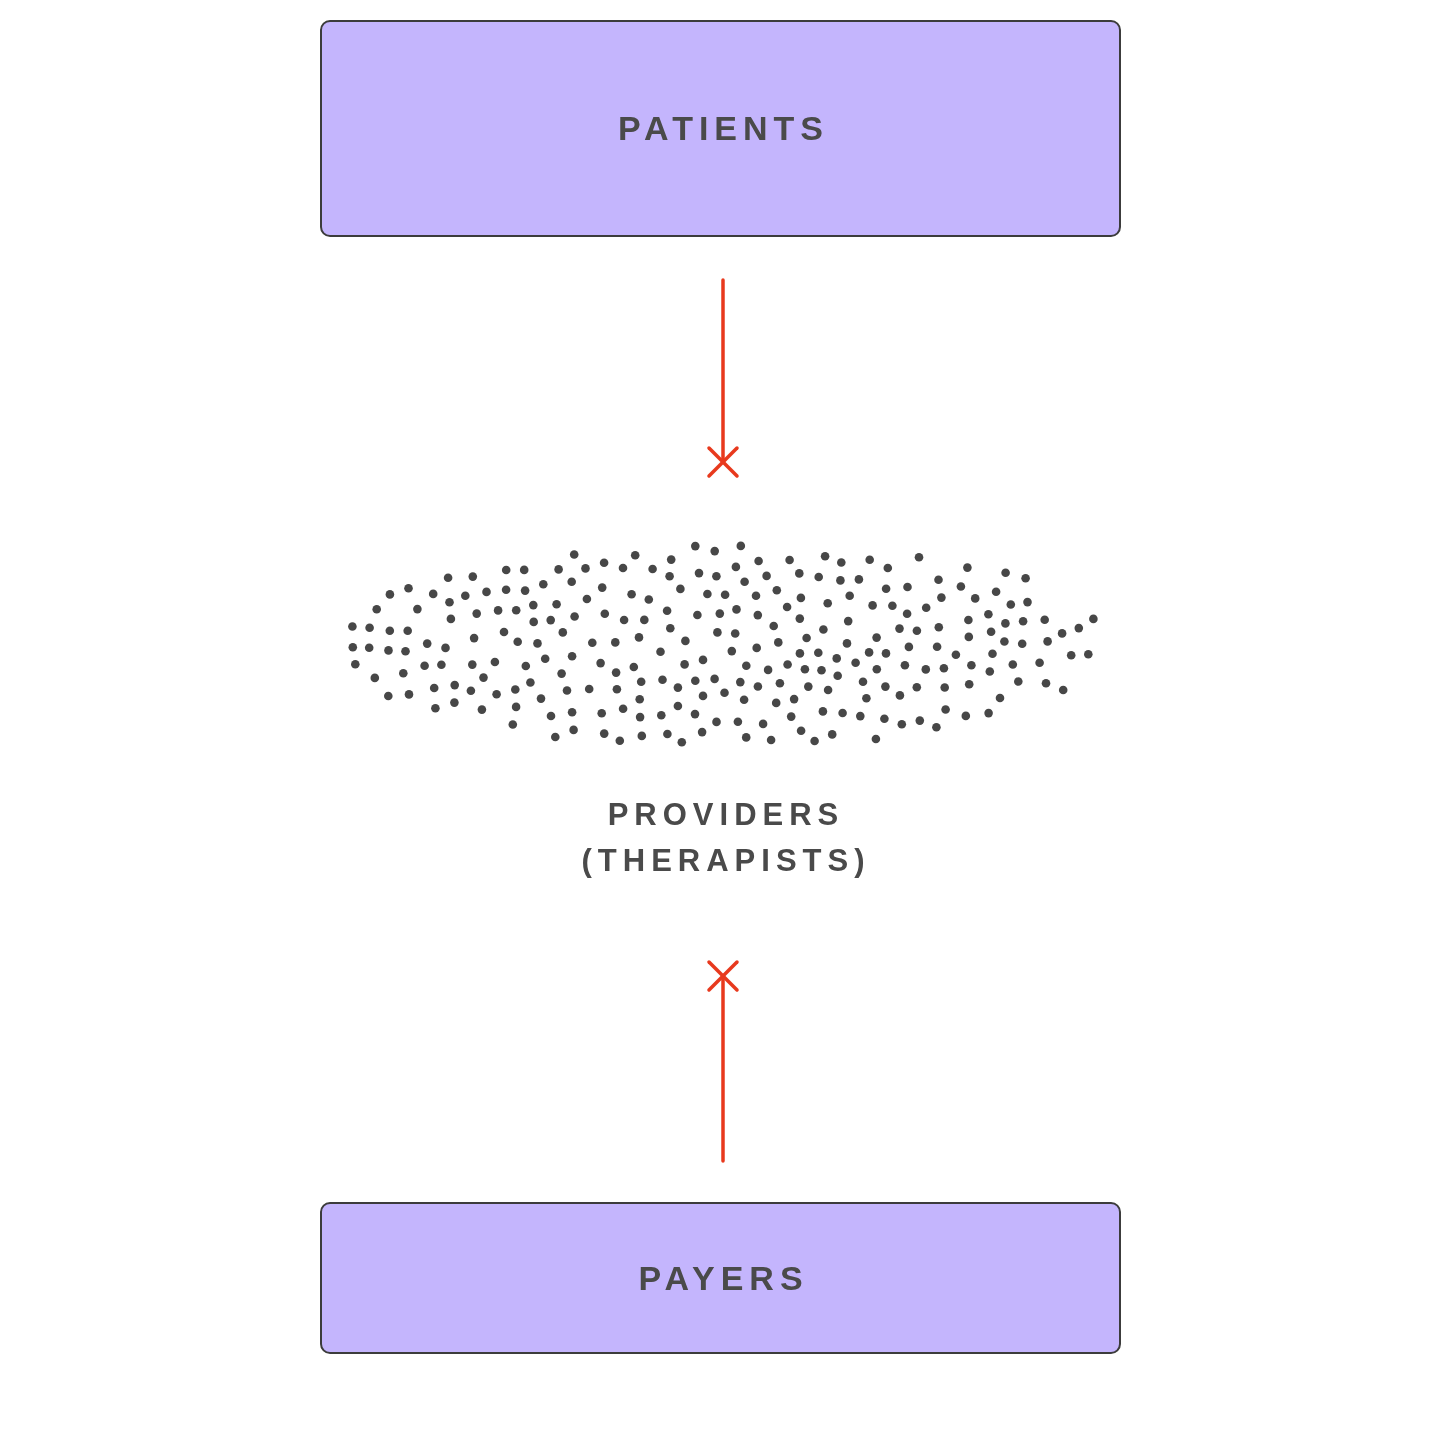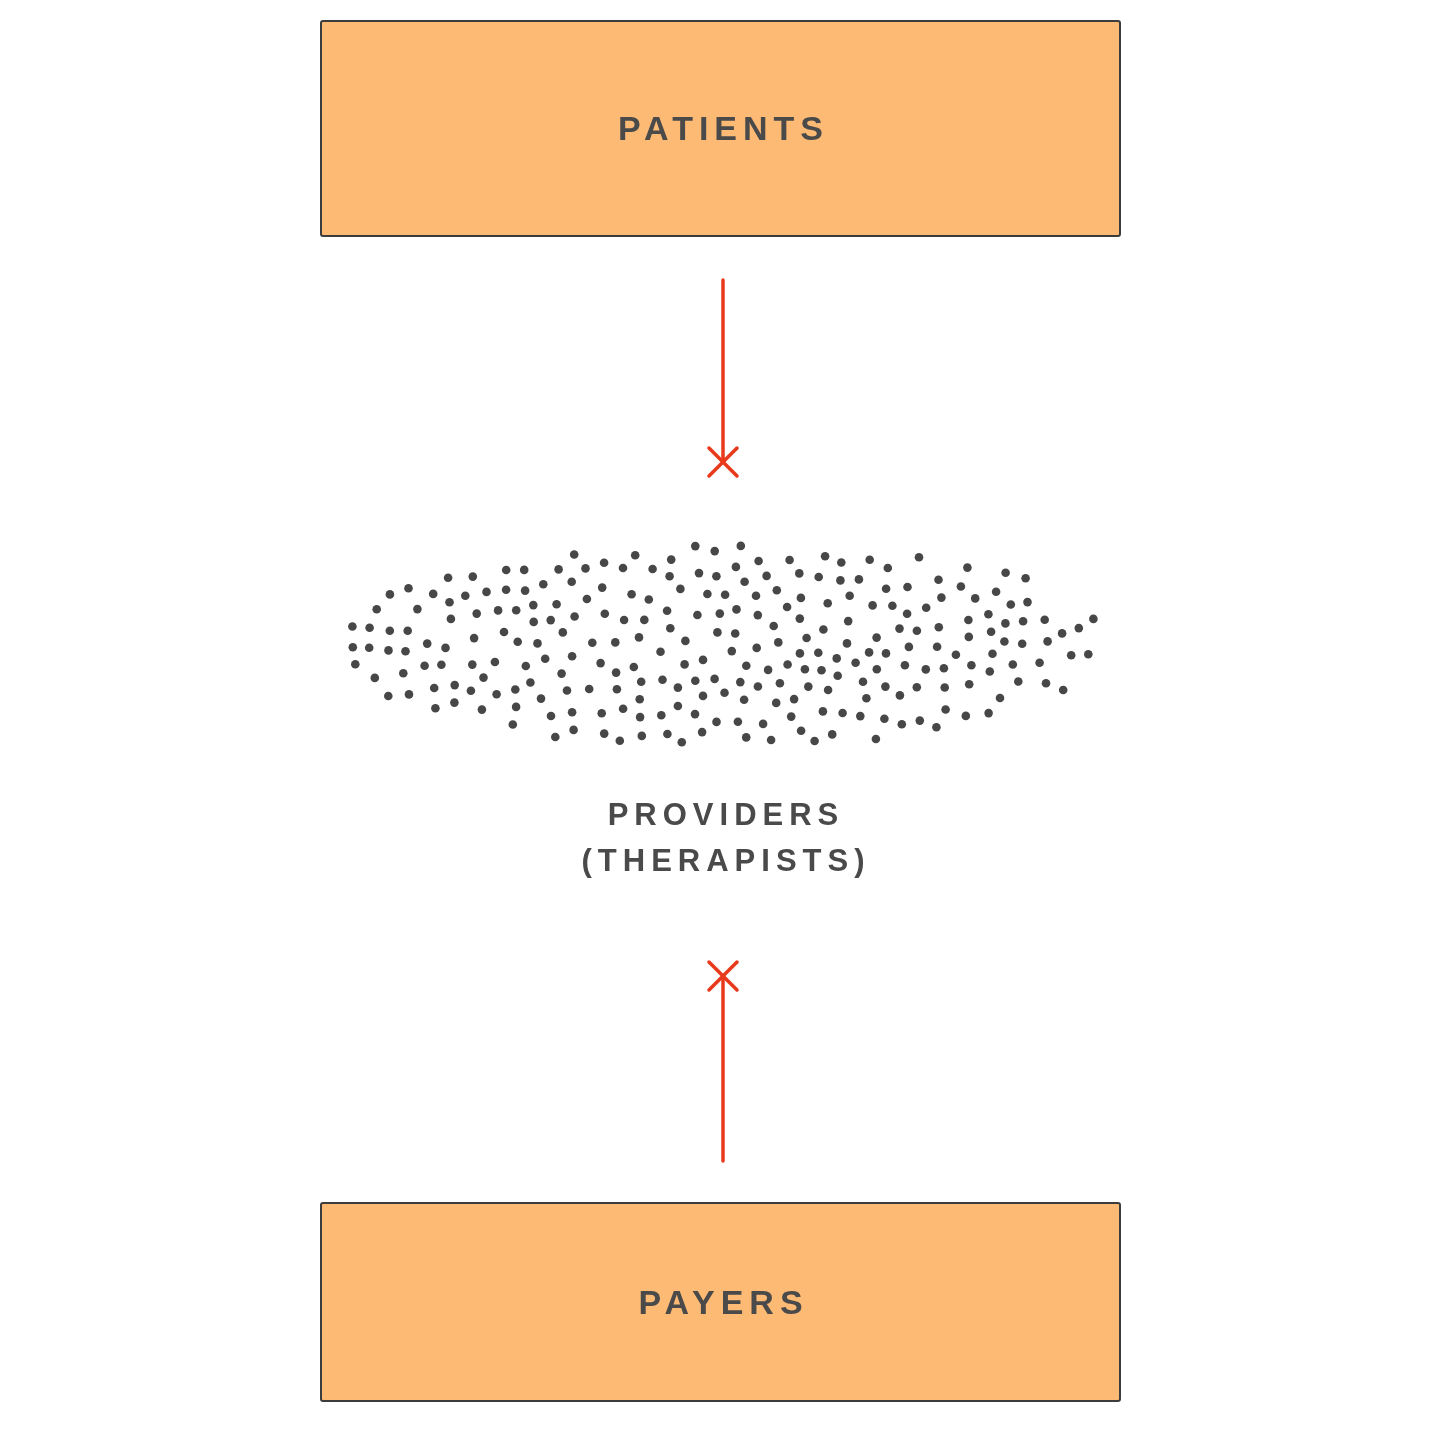--- a/index.html
+++ b/index.html
@@ -13,29 +13,29 @@
     width: 1440px;
     height: 1440px;
     background: #ffffff;
     overflow: hidden;
   }
   .entity-box {
     position: absolute;
     left: 320px;
     width: 801px;
     border: 2px solid var(--box-border, #3c3c3c);
-    border-radius: 3px;
-    background: #fdba74;
+    border-radius: 10px;
+    background: #c4b5fd;
     display: flex;
     align-items: center;
     justify-content: center;
     box-sizing: border-box;
   }
   .box-patients { top: 20px; height: 217px; }
-  .box-payers  { top: 1202px; height: 200px; }
+  .box-payers  { top: 1202px; height: 152px; }
   .entity-label {
     font-size: 34px;
     font-weight: bold;
     color: var(--text-color, #4a4a4a);
     letter-spacing: 6px;
     text-indent: 6px; 
   }
   .arrow-svg {
     position: absolute;
     left: 693px;

